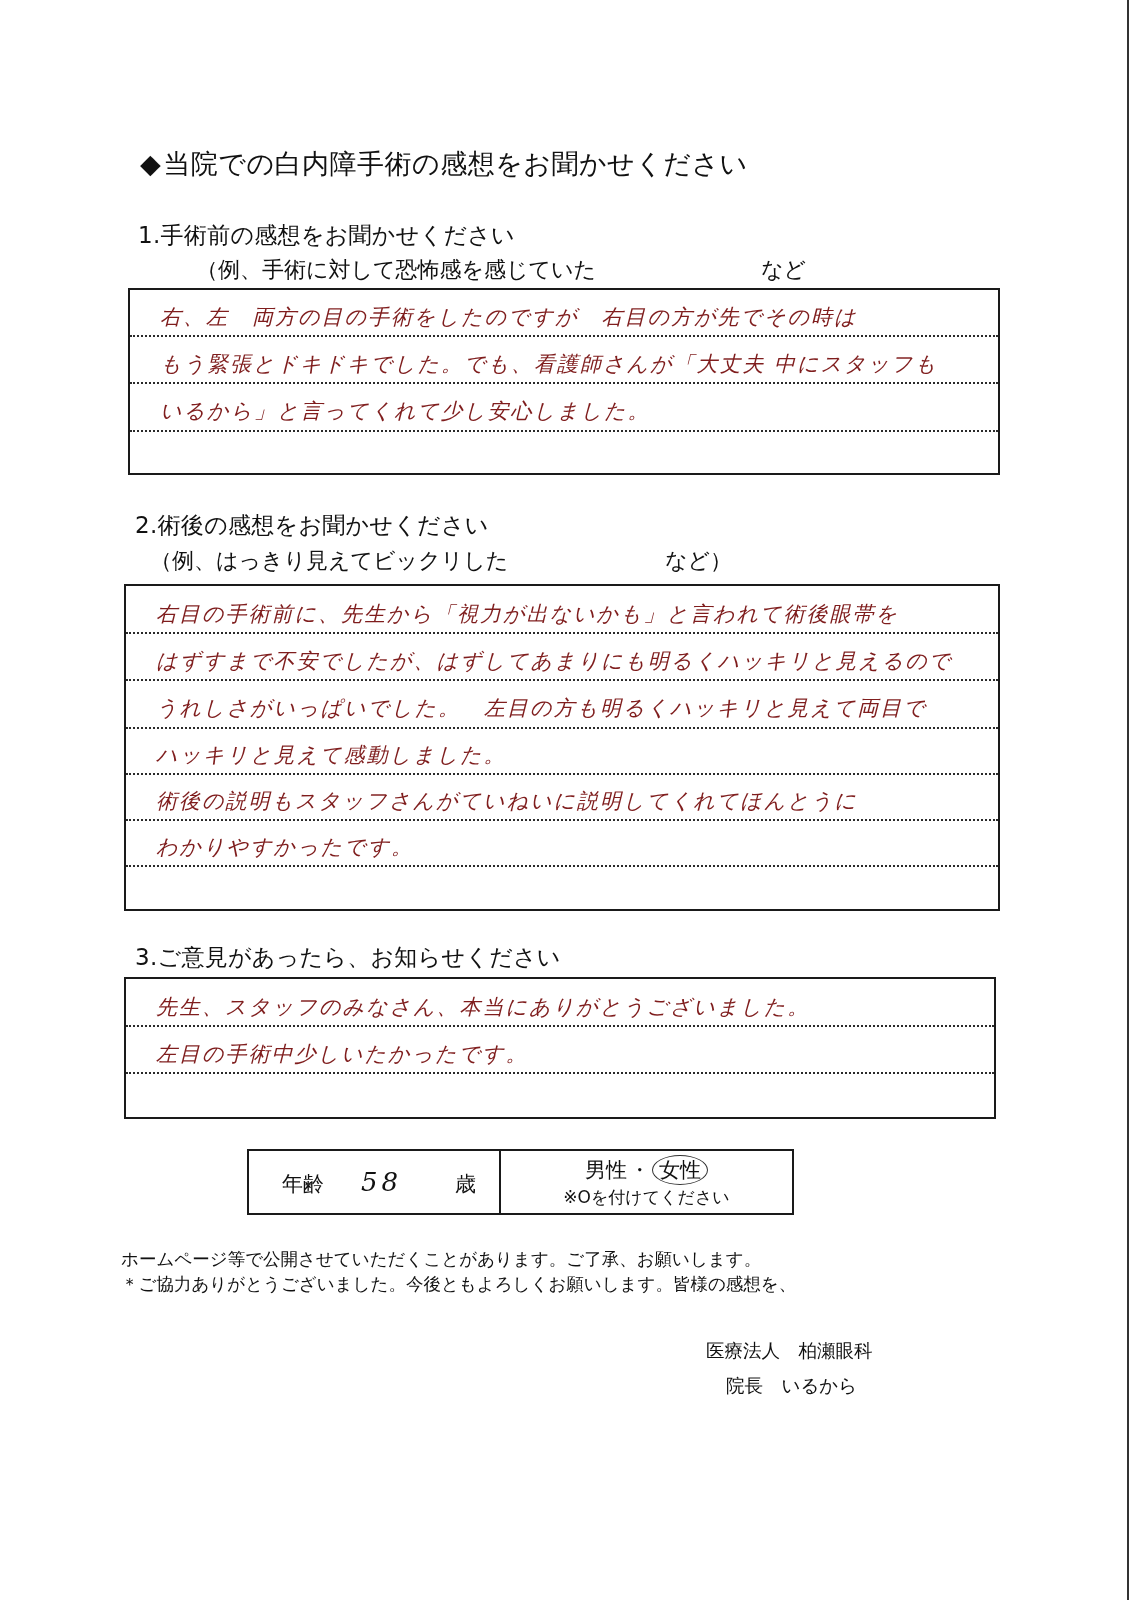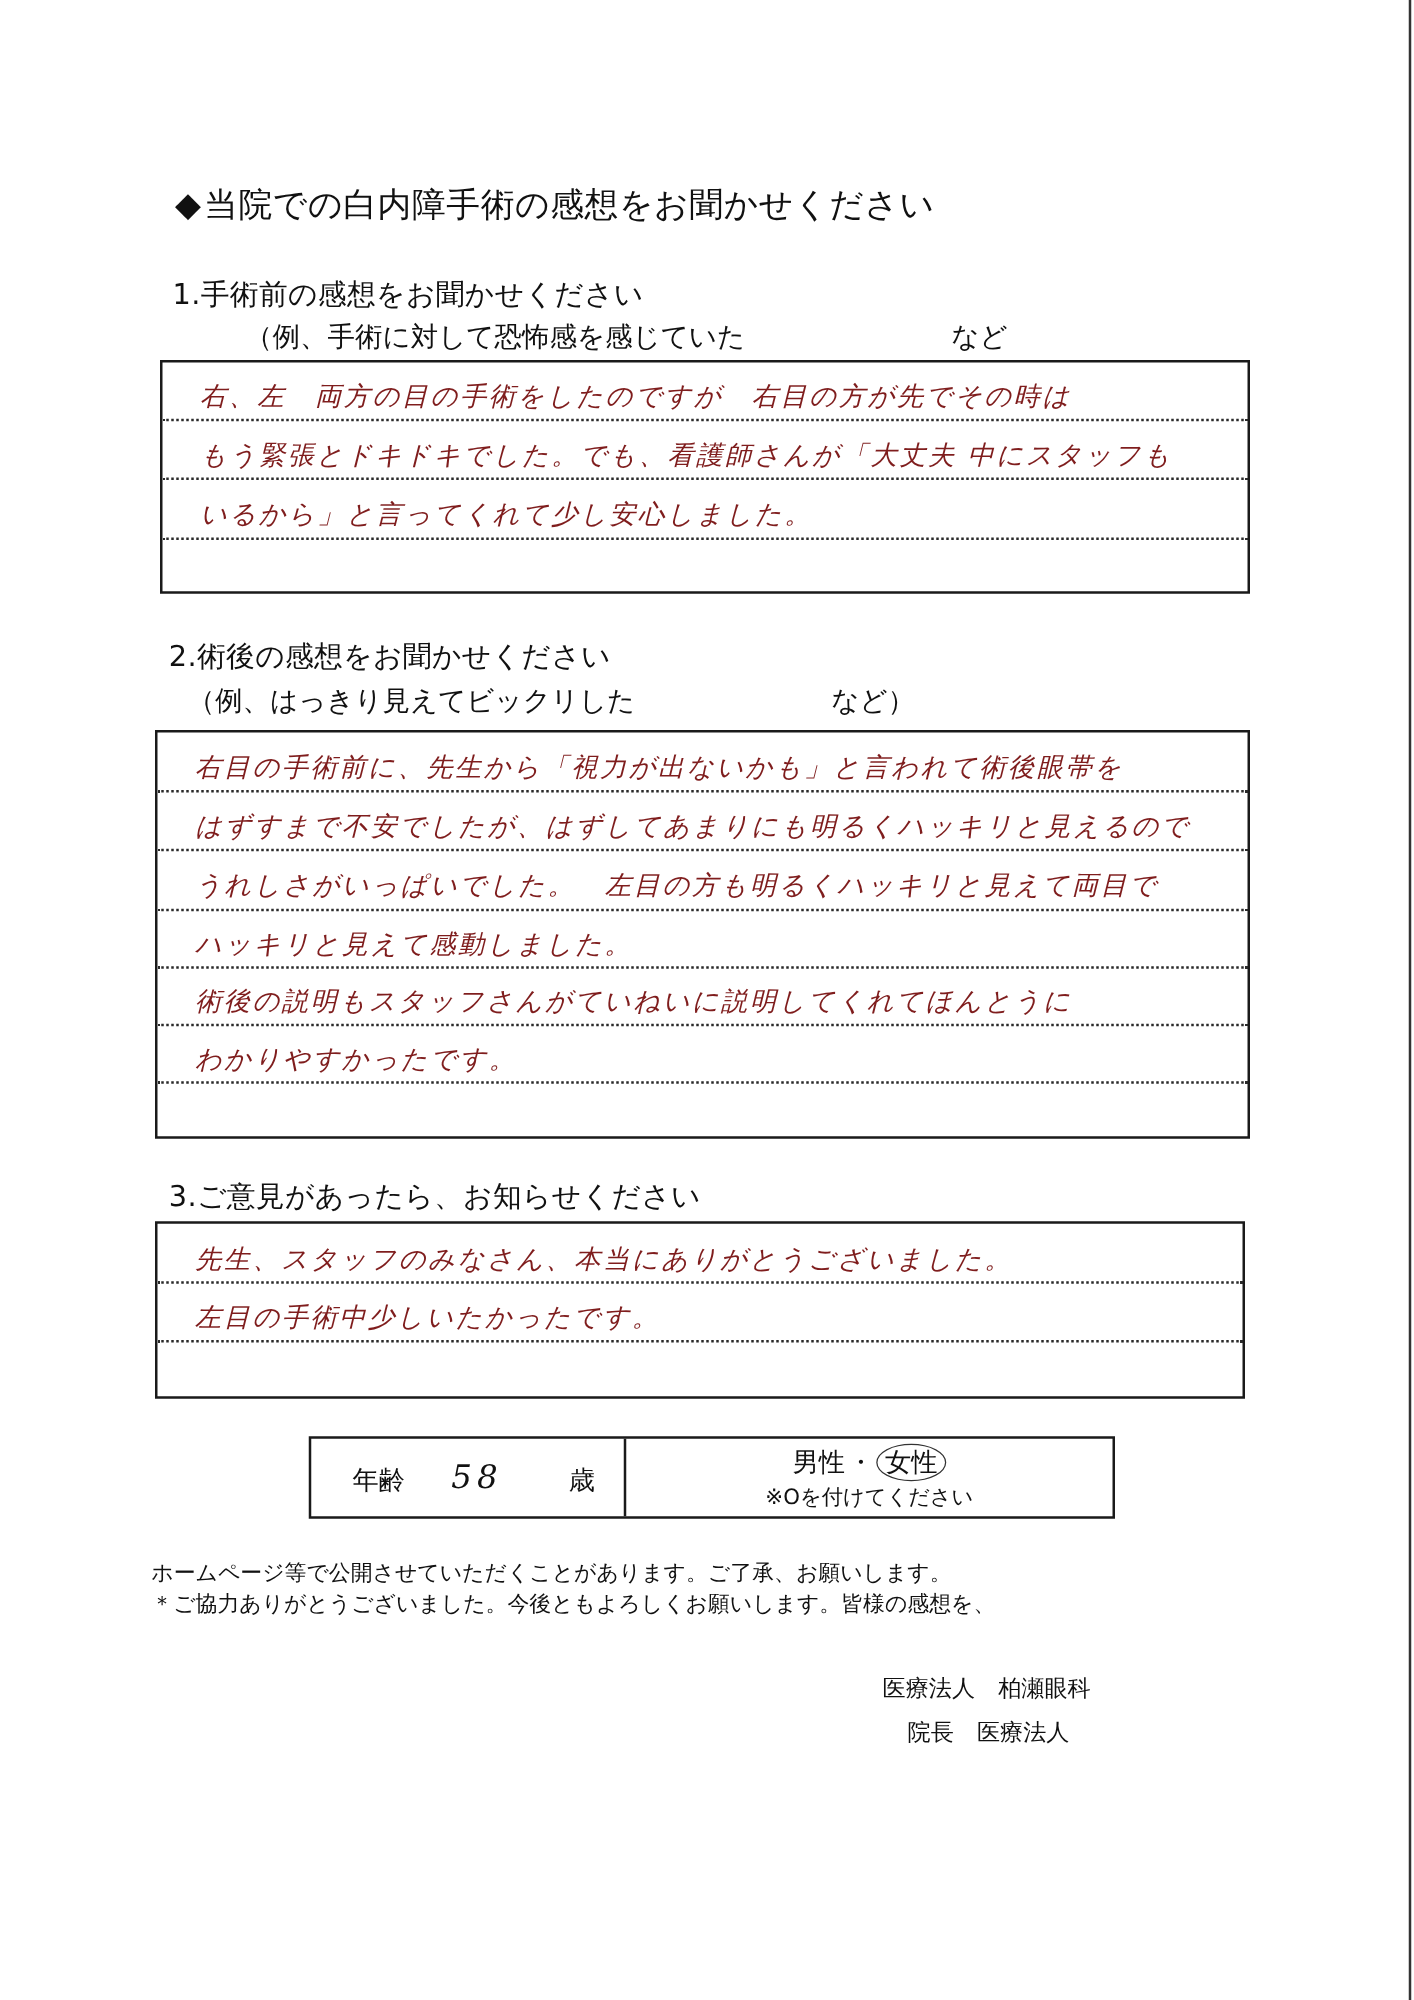--- a/index.html
+++ b/index.html
@@ -31,21 +31,21 @@
       position: absolute; left: 0; right: 0; height: 0;
       border-bottom: 2px dotted #2a2a2a;
     }
     .hand {
       position: absolute; left: 30px; white-space: nowrap;
       font-family: "DejaVu Serif", "Liberation Serif", serif;
       font-size: 21px; color: #7f1d1d; letter-spacing: 2px;
       font-style: italic;
     }
     .info-box {
-      position: absolute; left: 247px; top: 1149px; width: 645px; height: 66px;
+      position: absolute; left: 247px; top: 1149px; width: 547px; height: 66px;
       border: 2px solid #1a1a1a; box-sizing: border-box; display: flex;
     }
     .info-age {
       width: 250px; border-right: 2px solid #1a1a1a; position: relative;
     }
     .info-age .lbl { position: absolute; left: 33px; top: 19px; font-size: 21px; }
     .info-age .val {
       position: absolute; left: 112px; top: 16px; font-size: 26px;
       font-family: "DejaVu Serif", serif; font-style: italic; letter-spacing: 4px;
     }
@@ -128,13 +128,13 @@
     <div class="gender-note">※Oを付けてください</div>
   </div>
 </div>
 
 <div class="footnote">
   <div>ホームページ等で公開させていただくことがあります。ご了承、お願いします。</div>
   <div>＊ご協力ありがとうございました。今後ともよろしくお願いします。皆様の感想を、</div>
 </div>
 
 <div class="signature" style="left:706px; top:1338px;">医療法人　柏瀬眼科</div>
-<div class="signature" style="left:726px; top:1373px;">院長　医療法人</div>
+<div class="signature" style="left:726px; top:1373px;">院長　いるから</div>
 
 </body></html>

